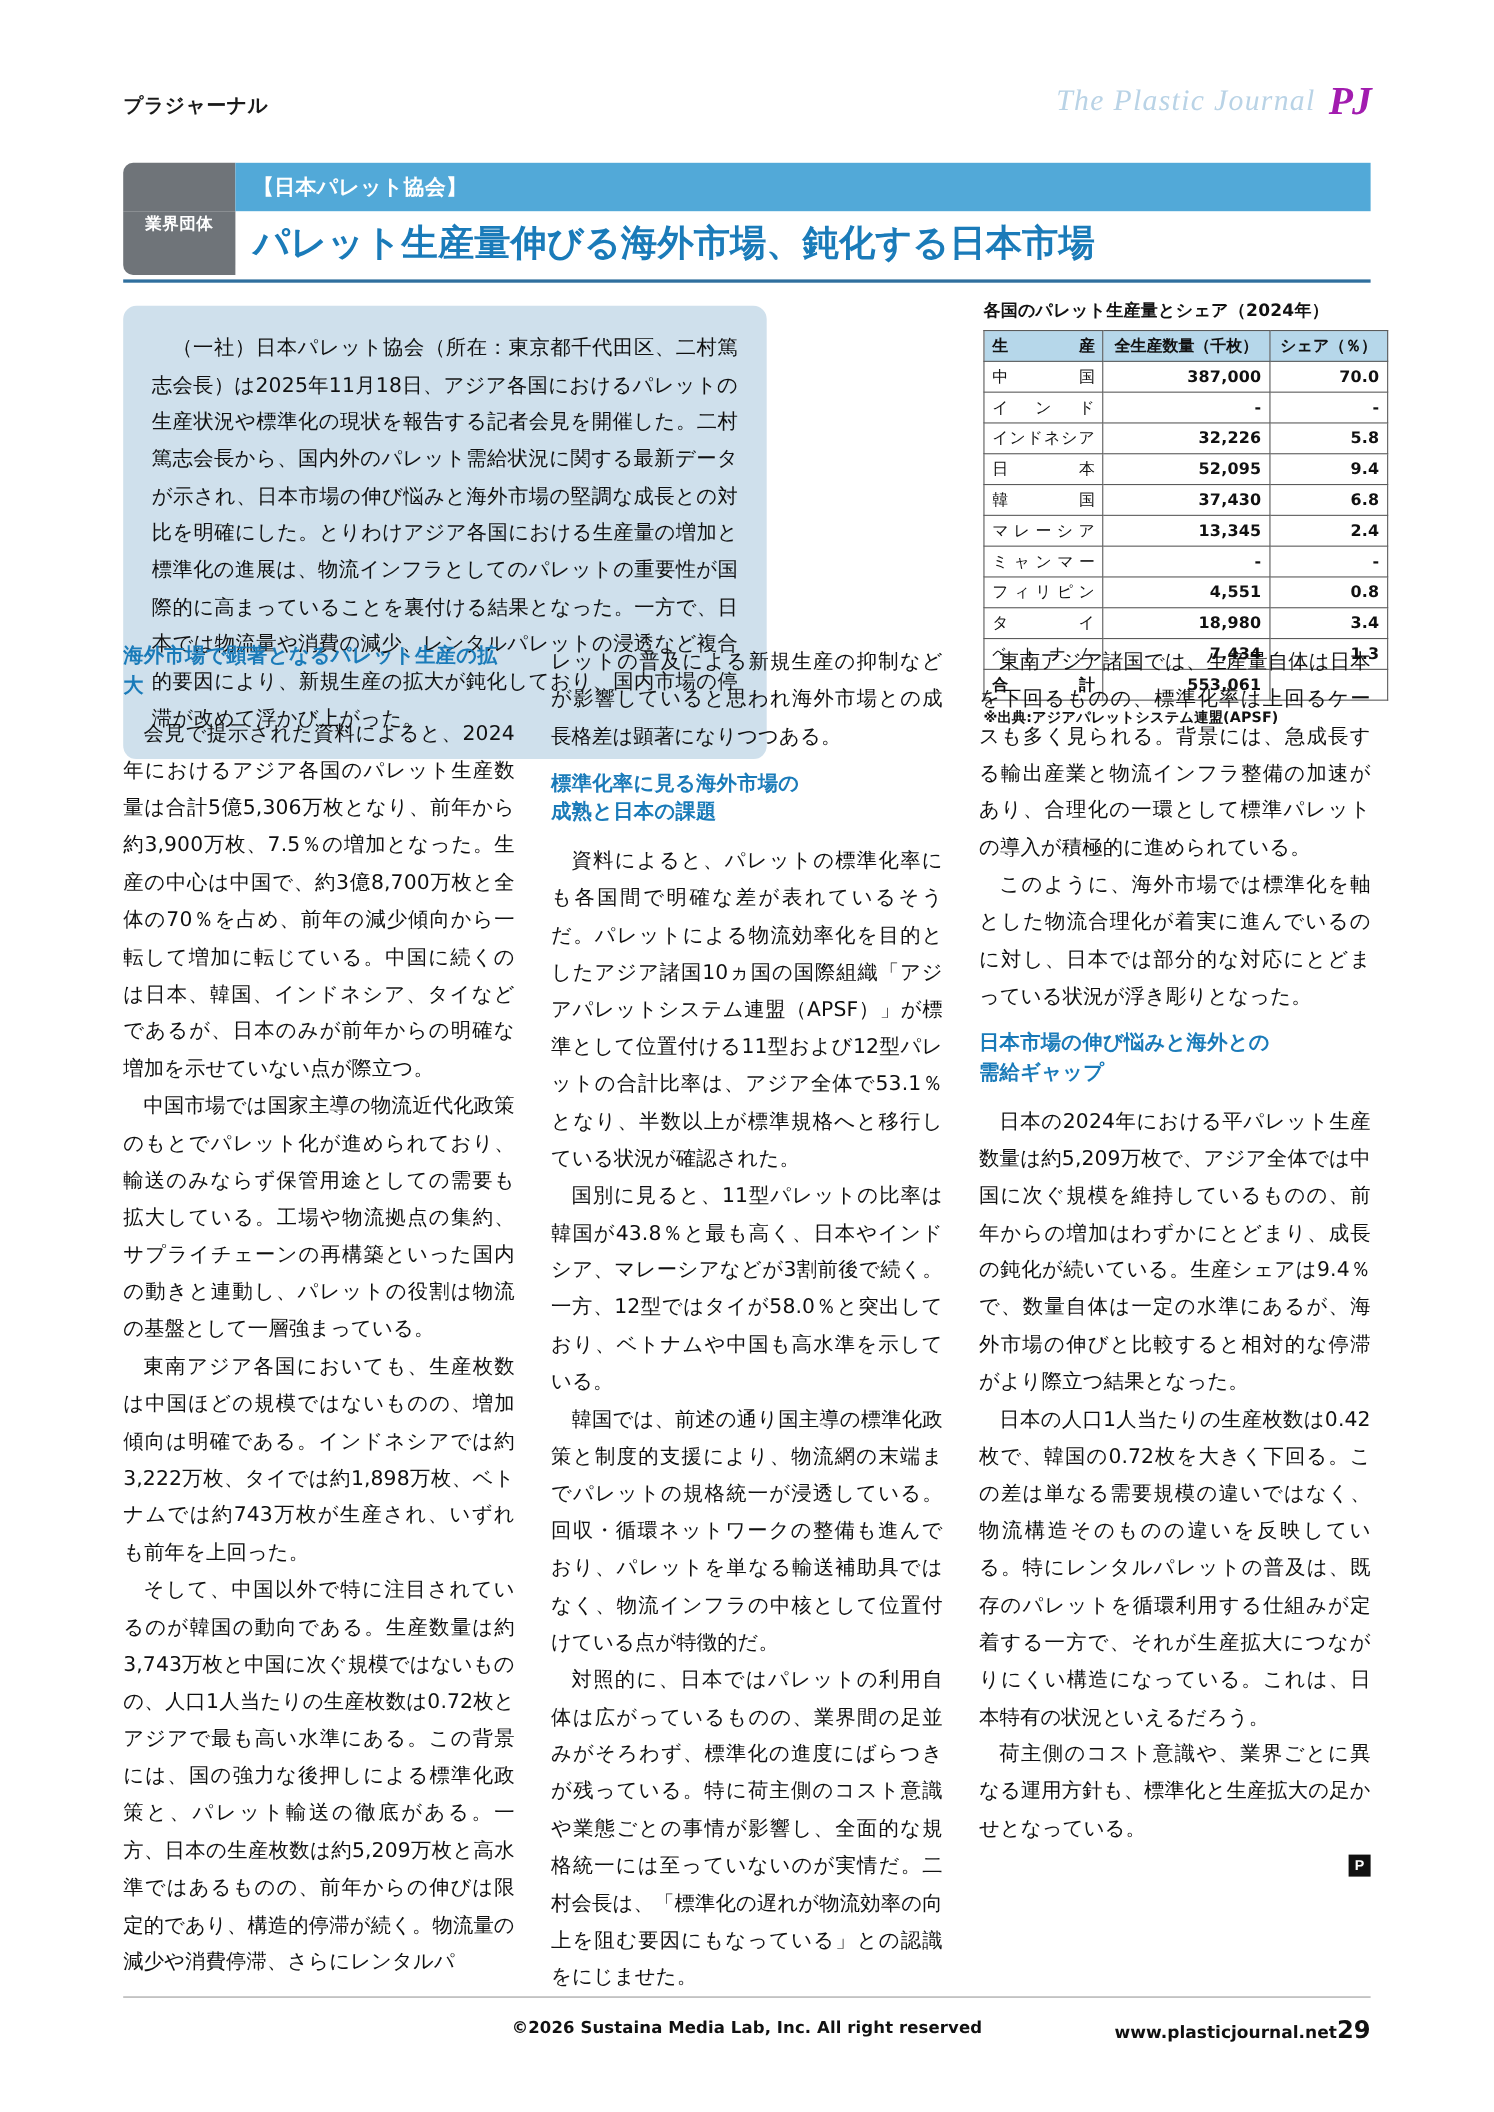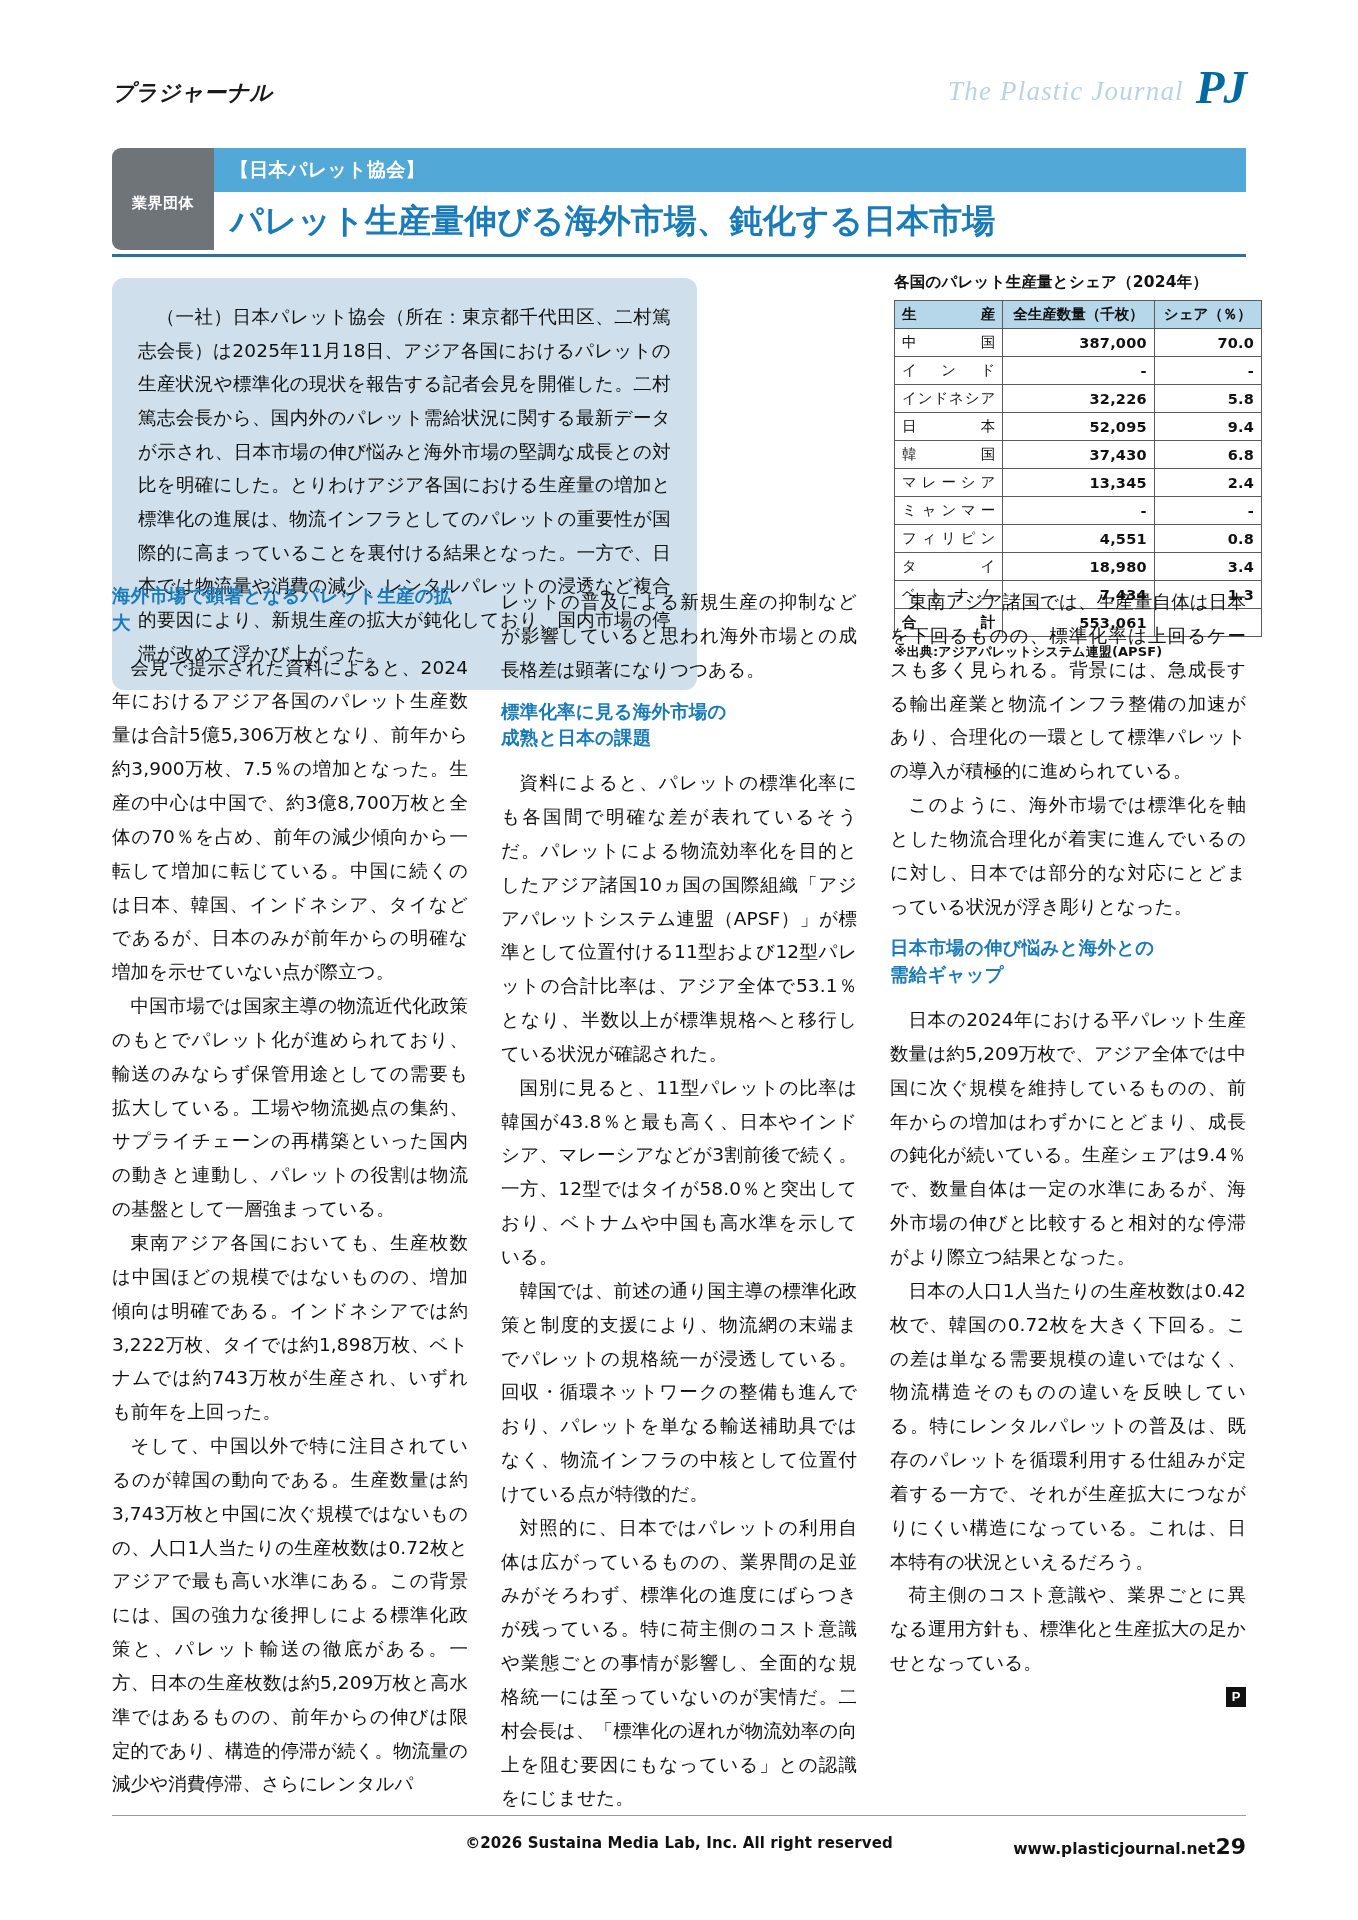--- a/index.html
+++ b/index.html
@@ -12,35 +12,34 @@
     -webkit-font-smoothing:antialiased;
   }
   .page { position:absolute; inset:0; padding:0; }
 
   
   .masthead {
     position:absolute; left:112px; top:62px; width:1134px; height:46px;
     display:flex; align-items:flex-end; justify-content:space-between;
   }
   .mh-left {
-    font-size:22px; font-weight:700; letter-spacing:.5px; color:#1a1a1a;
-    font-family:"DejaVu Sans","Liberation Sans",sans-serif;
-    font-style:italic;
+    font-size:18px; font-weight:700; letter-spacing:.5px; color:#1a1a1a;
+    font-family:"DejaVu Sans","Liberation Sans",sans-serif;
   }
   .mh-right { display:flex; align-items:flex-end; gap:12px; }
   .mh-title {
     font-family:"Liberation Serif","DejaVu Serif",serif;
     font-size:27px; color:#b9d3e6; letter-spacing:1.2px; line-height:1;
     padding-bottom:3px;
     font-style:italic;
   }
   .mh-pj {
     font-family:"Liberation Serif","DejaVu Serif",serif;
-    font-size:47px; font-weight:700; font-style:italic;
-    color:#0369a1; line-height:.9; letter-spacing:-1px;
+    font-size:36px; font-weight:700; font-style:italic;
+    color:#a21caf; line-height:.9; letter-spacing:-1px;
   }
 
   
   .headwrap { position:absolute; left:112px; top:148px; width:1134px; }
   .band-row { display:flex; align-items:stretch; height:44px; }
   .tag-box {
     width:102px; background:#6f7479; border-top-left-radius:9px;
     display:flex; align-items:flex-end; justify-content:center;
   }
   .band-blue { flex:1; background:#52a9d8; display:flex; align-items:center; }

